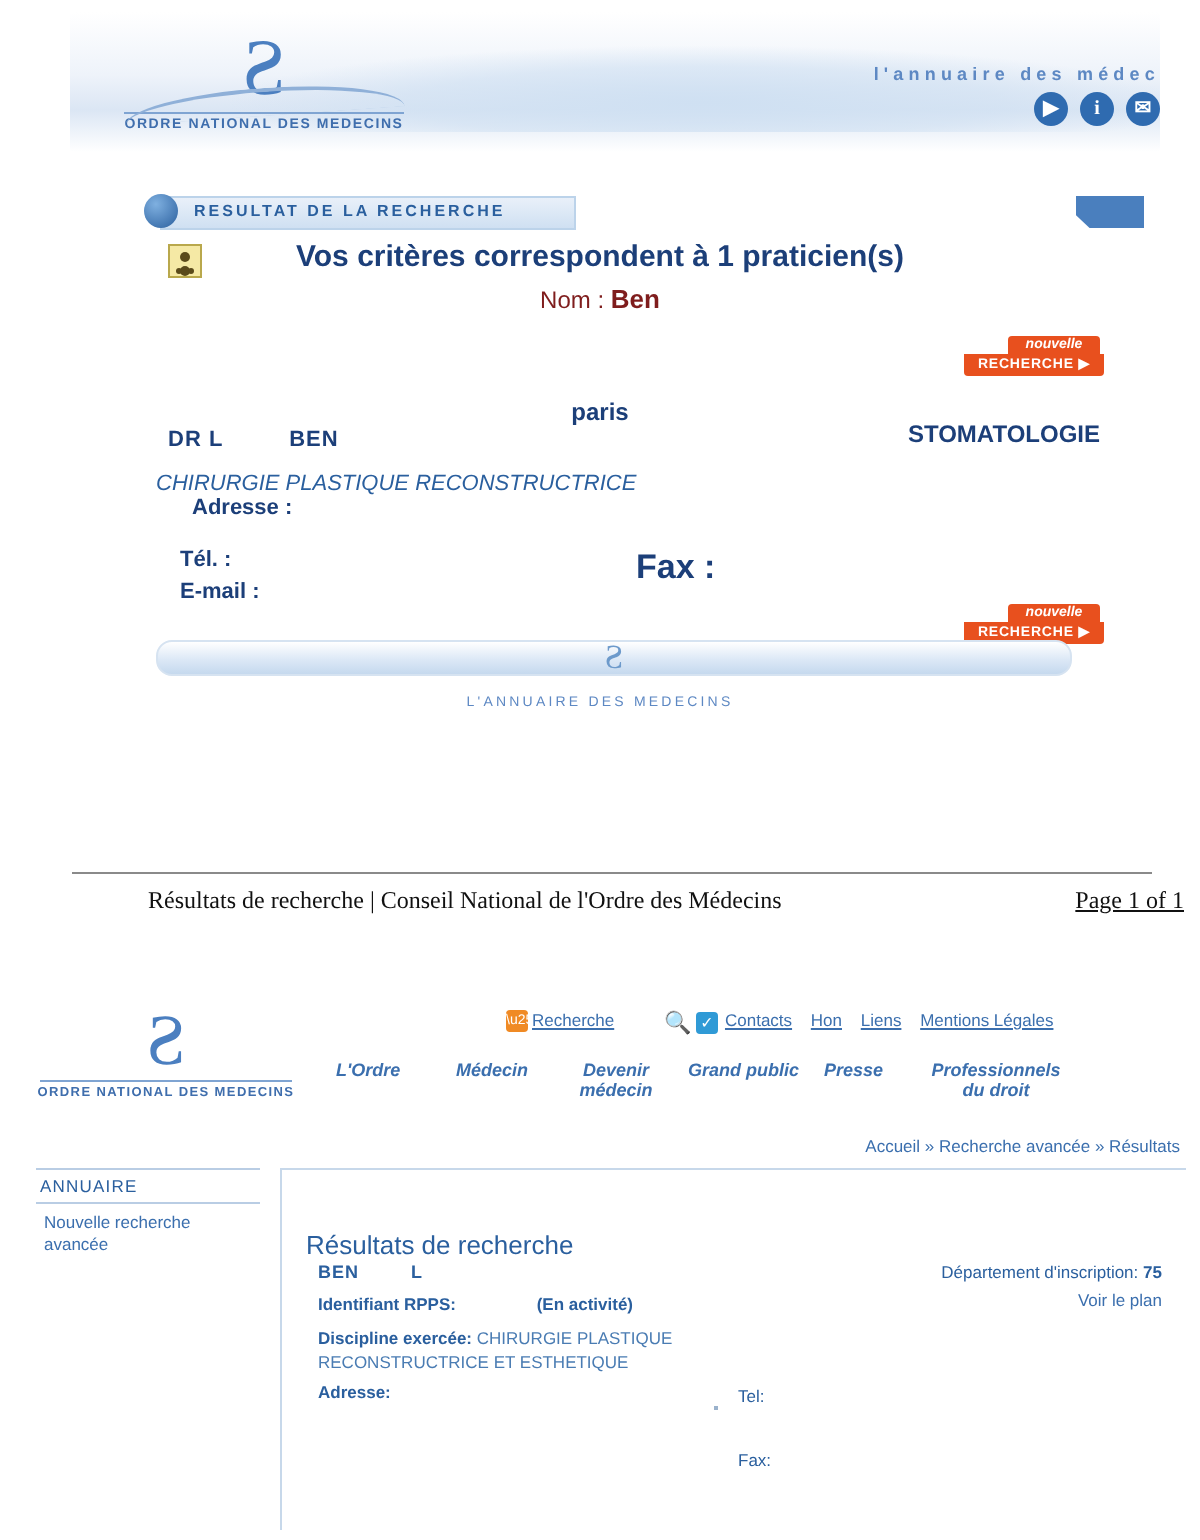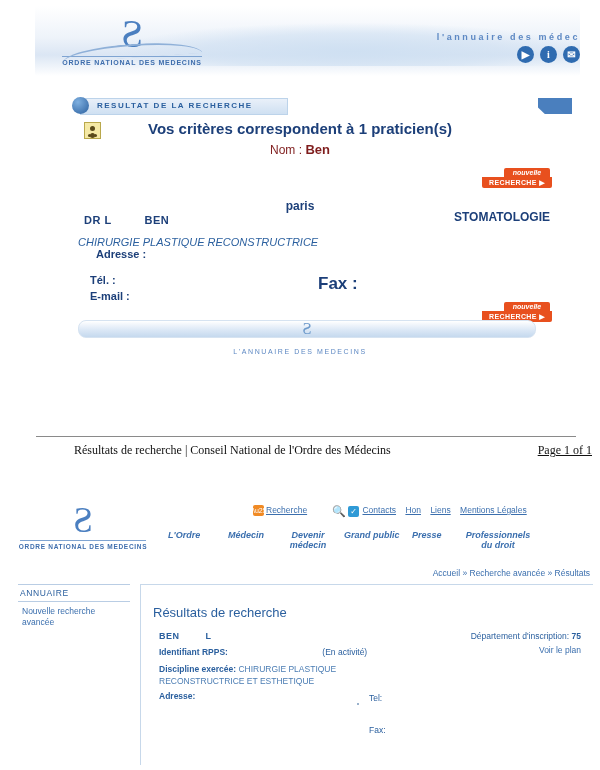--- a/index.html
+++ b/index.html
@@ -423,44 +423,44 @@
 
   .content {
     position: absolute;
     left: 140px; top: 104px;
     width: 452px; height: 180px;
     border-left: 1px solid #c7d8ea;
     border-top: 1px solid #c7d8ea;
   }
   .content .title {
     position: absolute;
-    left: 12px; top: 20px;
+    left: 12px; top: 30px;
     font-size: 13px;
     color: #2a5f9e;
   }
   .content .name {
     position: absolute;
     left: 18px; top: 46px;
     font-size: 9px;
     font-weight: bold;
     color: #2a5f9e;
     letter-spacing: 0.5px;
   }
   .content .name .gap { display: inline-block; width: 20px; }
   .row-rpps {
     position: absolute;
     left: 18px; top: 62px;
     font-size: 8.5px;
     font-weight: bold;
     color: #2a5f9e;
   }
   .row-rpps .activ {
-    font-weight: normal;
-    color: #2a5f9e;
-    margin-left: 92px;
+    font-weight: bold;
+    color: #2a5f9e;
+    margin-left: 38px;
   }
   .row-disc {
     position: absolute;
     left: 18px; top: 78px;
     width: 240px;
     font-size: 8.5px;
     line-height: 12px;
     color: #2a5f9e;
   }
   .row-disc b { font-weight: bold; }

